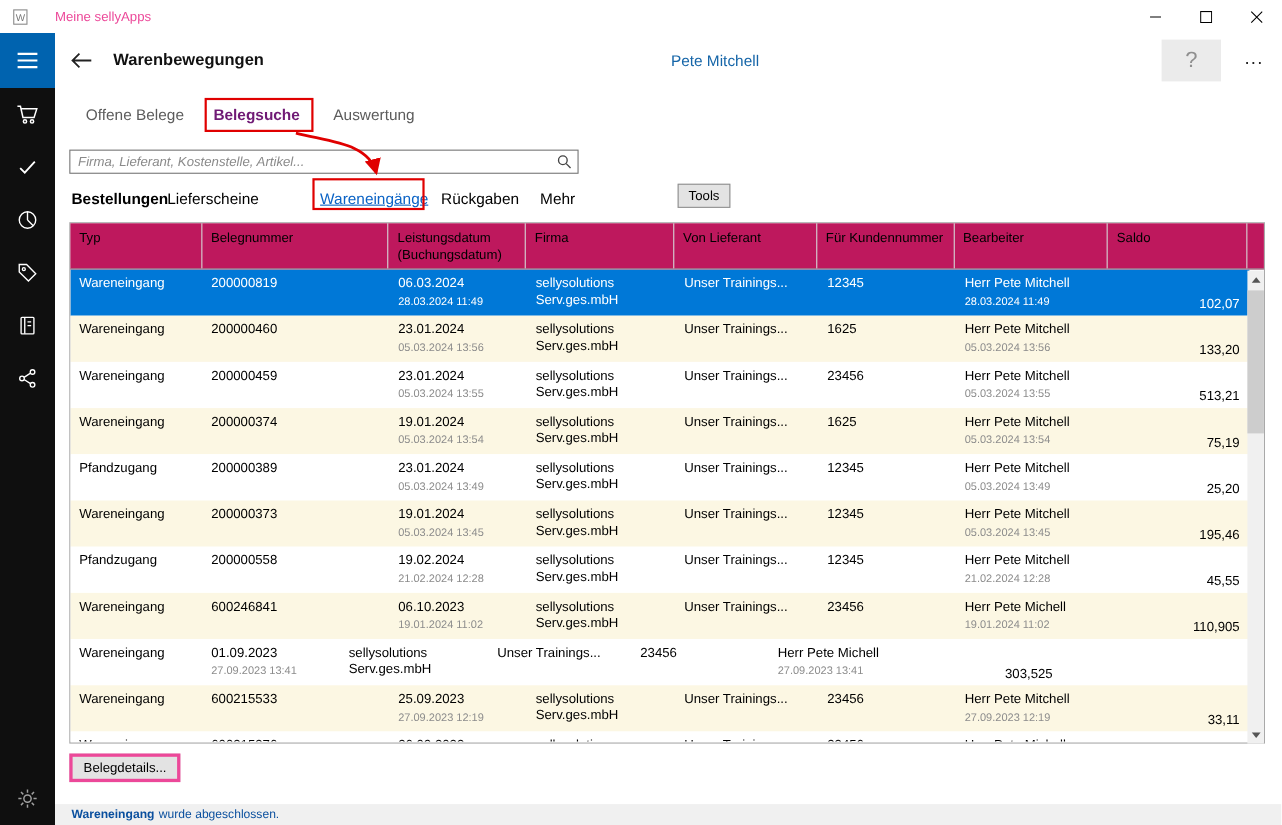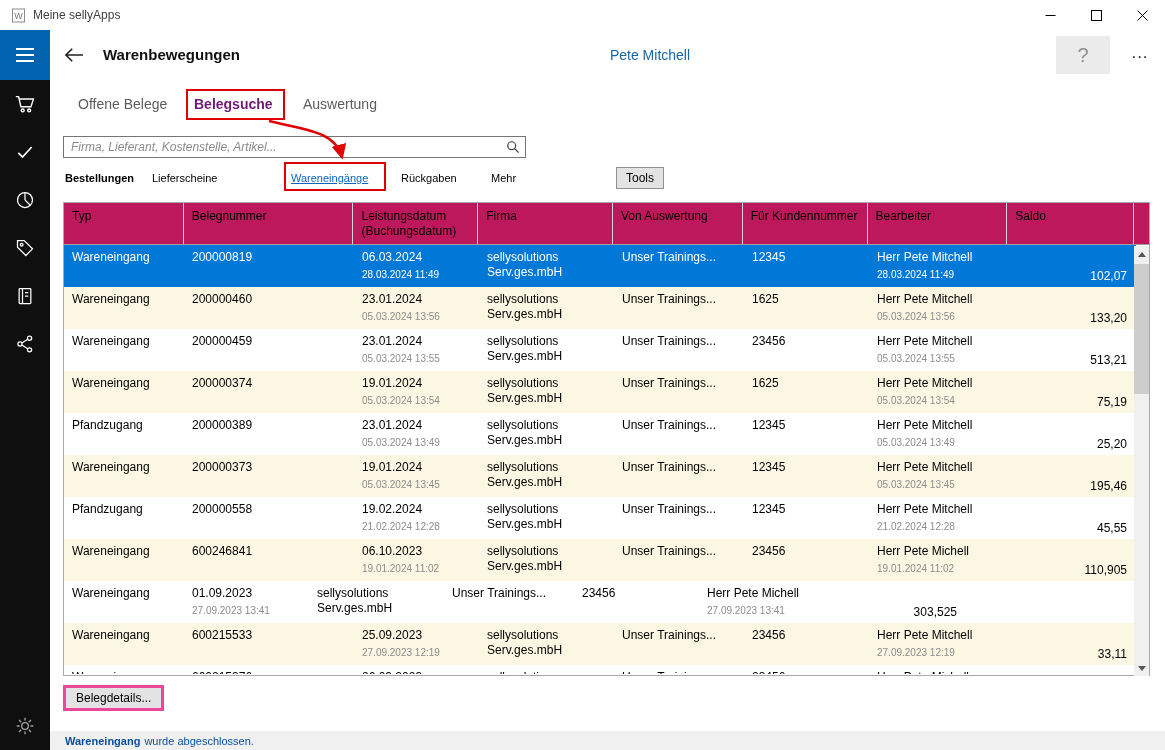--- a/index.html
+++ b/index.html
@@ -2,21 +2,21 @@
 <html><head>
 <meta charset="utf-8">
 <style>
   *{box-sizing:border-box;margin:0;padding:0}
   html,body{width:1165px;height:750px}
   body{font-family:"Liberation Sans","DejaVu Sans",sans-serif;font-size:12px;color:#000;background:#fff;position:relative;overflow:hidden}
 
   
   .titlebar{position:absolute;left:0;top:0;width:1165px;height:30px;background:#fff;display:flex;align-items:center}
   .app-logo{margin-left:10px;width:16px;height:16px;display:flex;align-items:center;justify-content:center}
-  .app-title{margin-left:7px;font-size:12px;color:#404040}
+  .app-title{margin-left:24px;font-size:12px;color:#ec4899}
   .win-btns{position:absolute;right:0;top:0;height:30px;display:flex}
   .win-btn{width:46px;height:30px;display:flex;align-items:center;justify-content:center;background:#fff;cursor:default}
 
   
   .sidebar{position:absolute;left:0;top:30px;width:50px;height:720px;background:#0f0f0f}
   .hamburger{width:50px;height:50px;background:#0063af;display:flex;align-items:center;justify-content:center}
   .side-item{width:50px;height:48px;display:flex;align-items:center;justify-content:center}
   .side-gear{position:absolute;left:0;bottom:2px;width:50px;height:44px;display:flex;align-items:center;justify-content:center}
 
   
@@ -32,21 +32,21 @@
   .tab.t1{left:194px;font-weight:bold;color:#701a75}
   .tab.t2{left:303px}
 
   
   .search-wrap{position:absolute;left:63px;top:136px;width:463px;height:22px}
   .search-input{width:100%;height:100%;border:1px solid #767676;padding:0 26px 0 7px;font-family:inherit;font-size:12px;font-style:italic;color:#222;outline:none}
   .search-input::placeholder{color:#8a8a8a;font-style:italic}
   .search-icon{position:absolute;right:6px;top:4px}
 
   
-  .subtab{position:absolute;top:172px;font-size:11px;color:#000;cursor:default}
+  .subtab{position:absolute;top:172px;font-size:14px;color:#000;cursor:default}
   .subtab.s0{left:65px;font-weight:bold}
   .subtab.s1{left:152px}
   .subtab.s2{left:291px;color:#0b63c5;text-decoration:underline}
   .subtab.s3{left:401px}
   .subtab.s4{left:491px}
   .tools-btn{position:absolute;left:616px;top:167px;padding:3px 9px;font-size:12px;background:#e3e3e3;border:1px solid #8f8f8f;font-family:inherit}
 
   
   .anno-box{position:absolute;border:2px solid #e00000;pointer-events:none}
   .anno-box.b1{left:186px;top:89px;width:99px;height:31px}
@@ -237,21 +237,21 @@
 
 <div class="table">
   <div class="thead">
     <div class="hcell c0"><span>Typ</span></div>
     <div class="hcell c1"><span>Belegnummer</span></div>
     <div class="hcell c2">
       <span style="display:block">Leistungsdatum</span>
       <span style="display:block">(Buchungsdatum)</span>
     </div>
     <div class="hcell c3"><span>Firma</span></div>
-    <div class="hcell c4"><span>Von Auswertung</span></div>
+    <div class="hcell c4"><span>Von Lieferant</span></div>
     <div class="hcell c5"><span>Für Kundennummer</span></div>
     <div class="hcell c6"><span>Bearbeiter</span></div>
     <div class="hcell c7"><span>Saldo</span></div>
     <div class="hfill"></div>
   </div>
   <div class="tbody" id="tbody">
   <div class="trow selected">
     <div class="cell c0">
           <span class="mainline">Wareneingang</span>
         </div>

